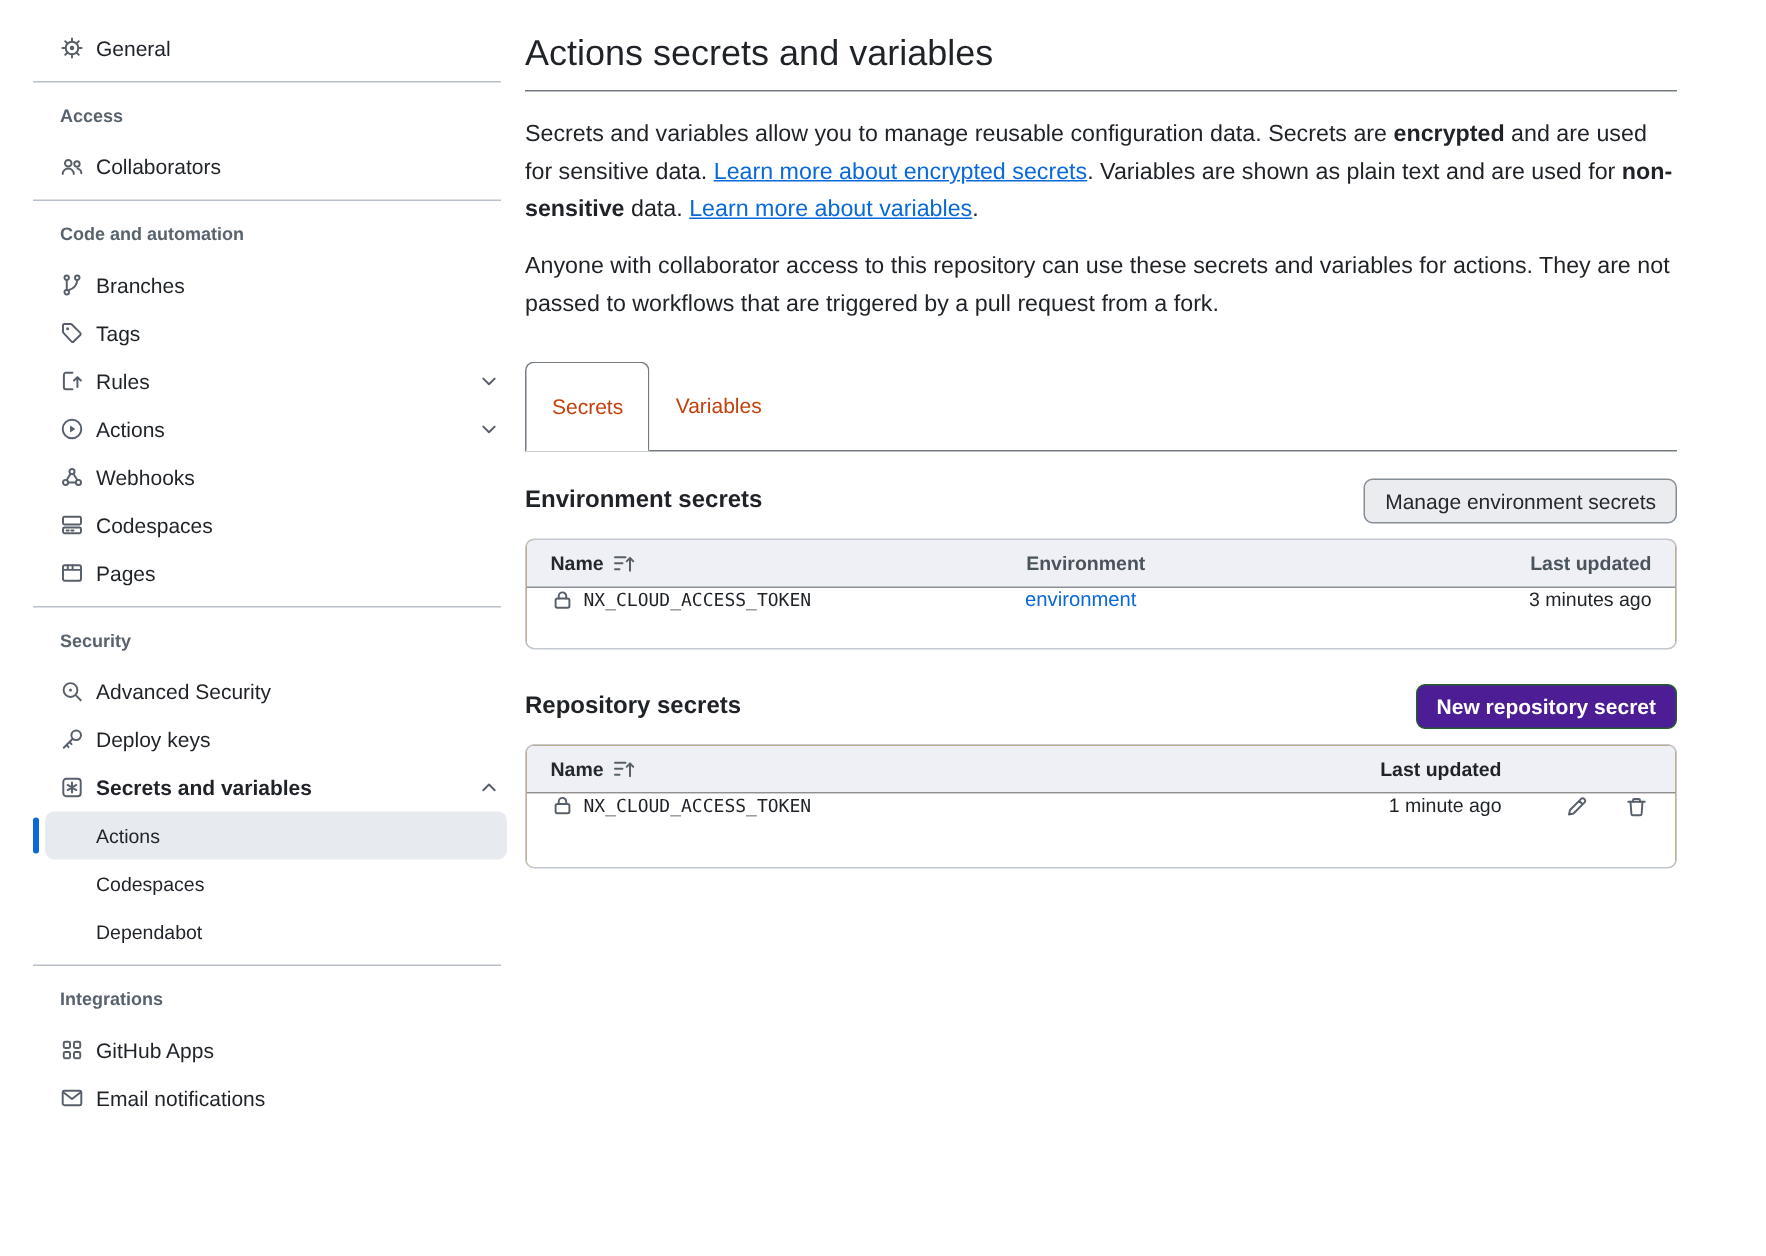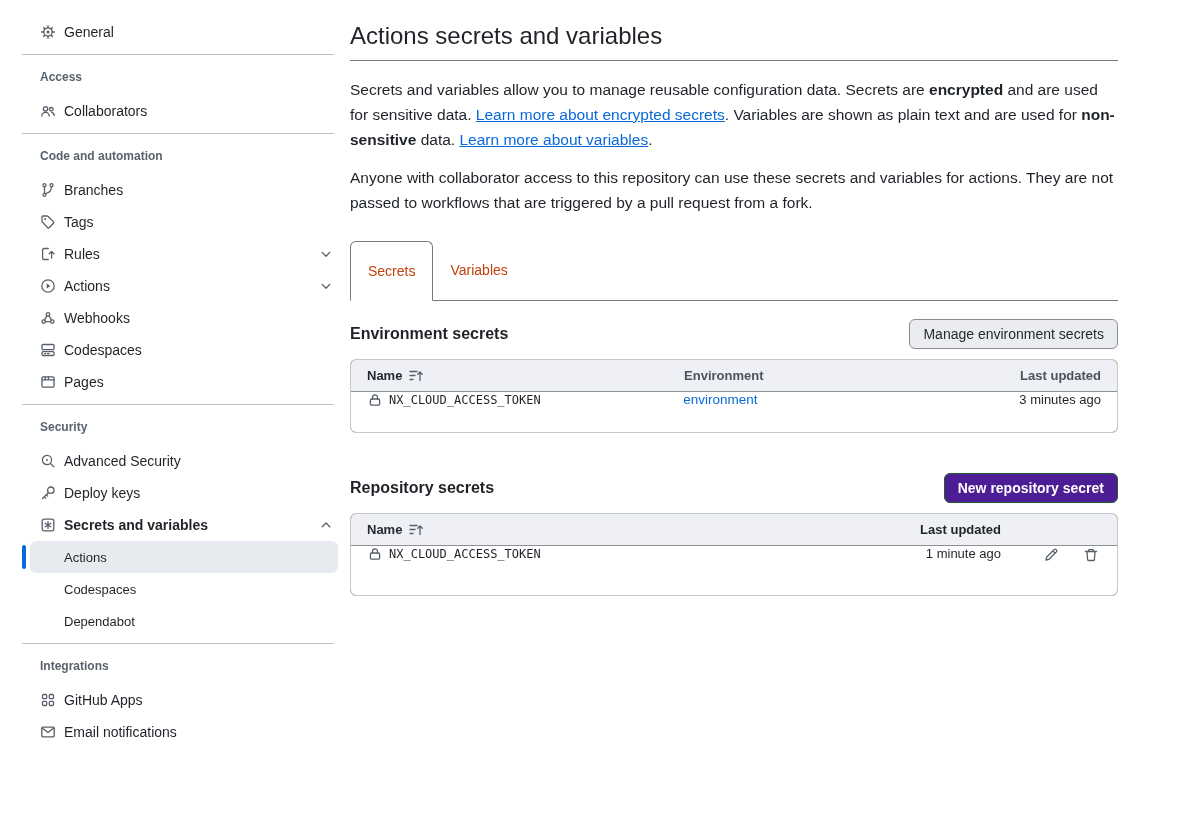--- a/index.html
+++ b/index.html
@@ -301,21 +301,21 @@
               <rect x="3.4" y="7" width="9.2" height="6.2" rx="1.2"></rect>
               <path d="M5.5 7V5.4a2.5 2.5 0 0 1 5 0V7"></path>
             </svg>
           <span class="mono">NX_CLOUD_ACCESS_TOKEN</span>
         </div>
         <div class="env-col"><a class="env-link">environment</a></div>
         <div class="right-col">3 minutes ago</div>
       </div>
     </div>
 
-    <div class="sec-head" style="margin-top:40px;">
+    <div class="sec-head" style="margin-top:23px;">
       <h2>Repository secrets</h2>
       <button class="btn primary">New repository secret</button>
     </div>
 
     <div class="tbl">
       <div class="tbl-header">
         <div class="name-flex">
           <span class="hdr-name">
             <span>Name</span>
             <svg class="icn" width="16" height="16" viewBox="0 0 16 16">

